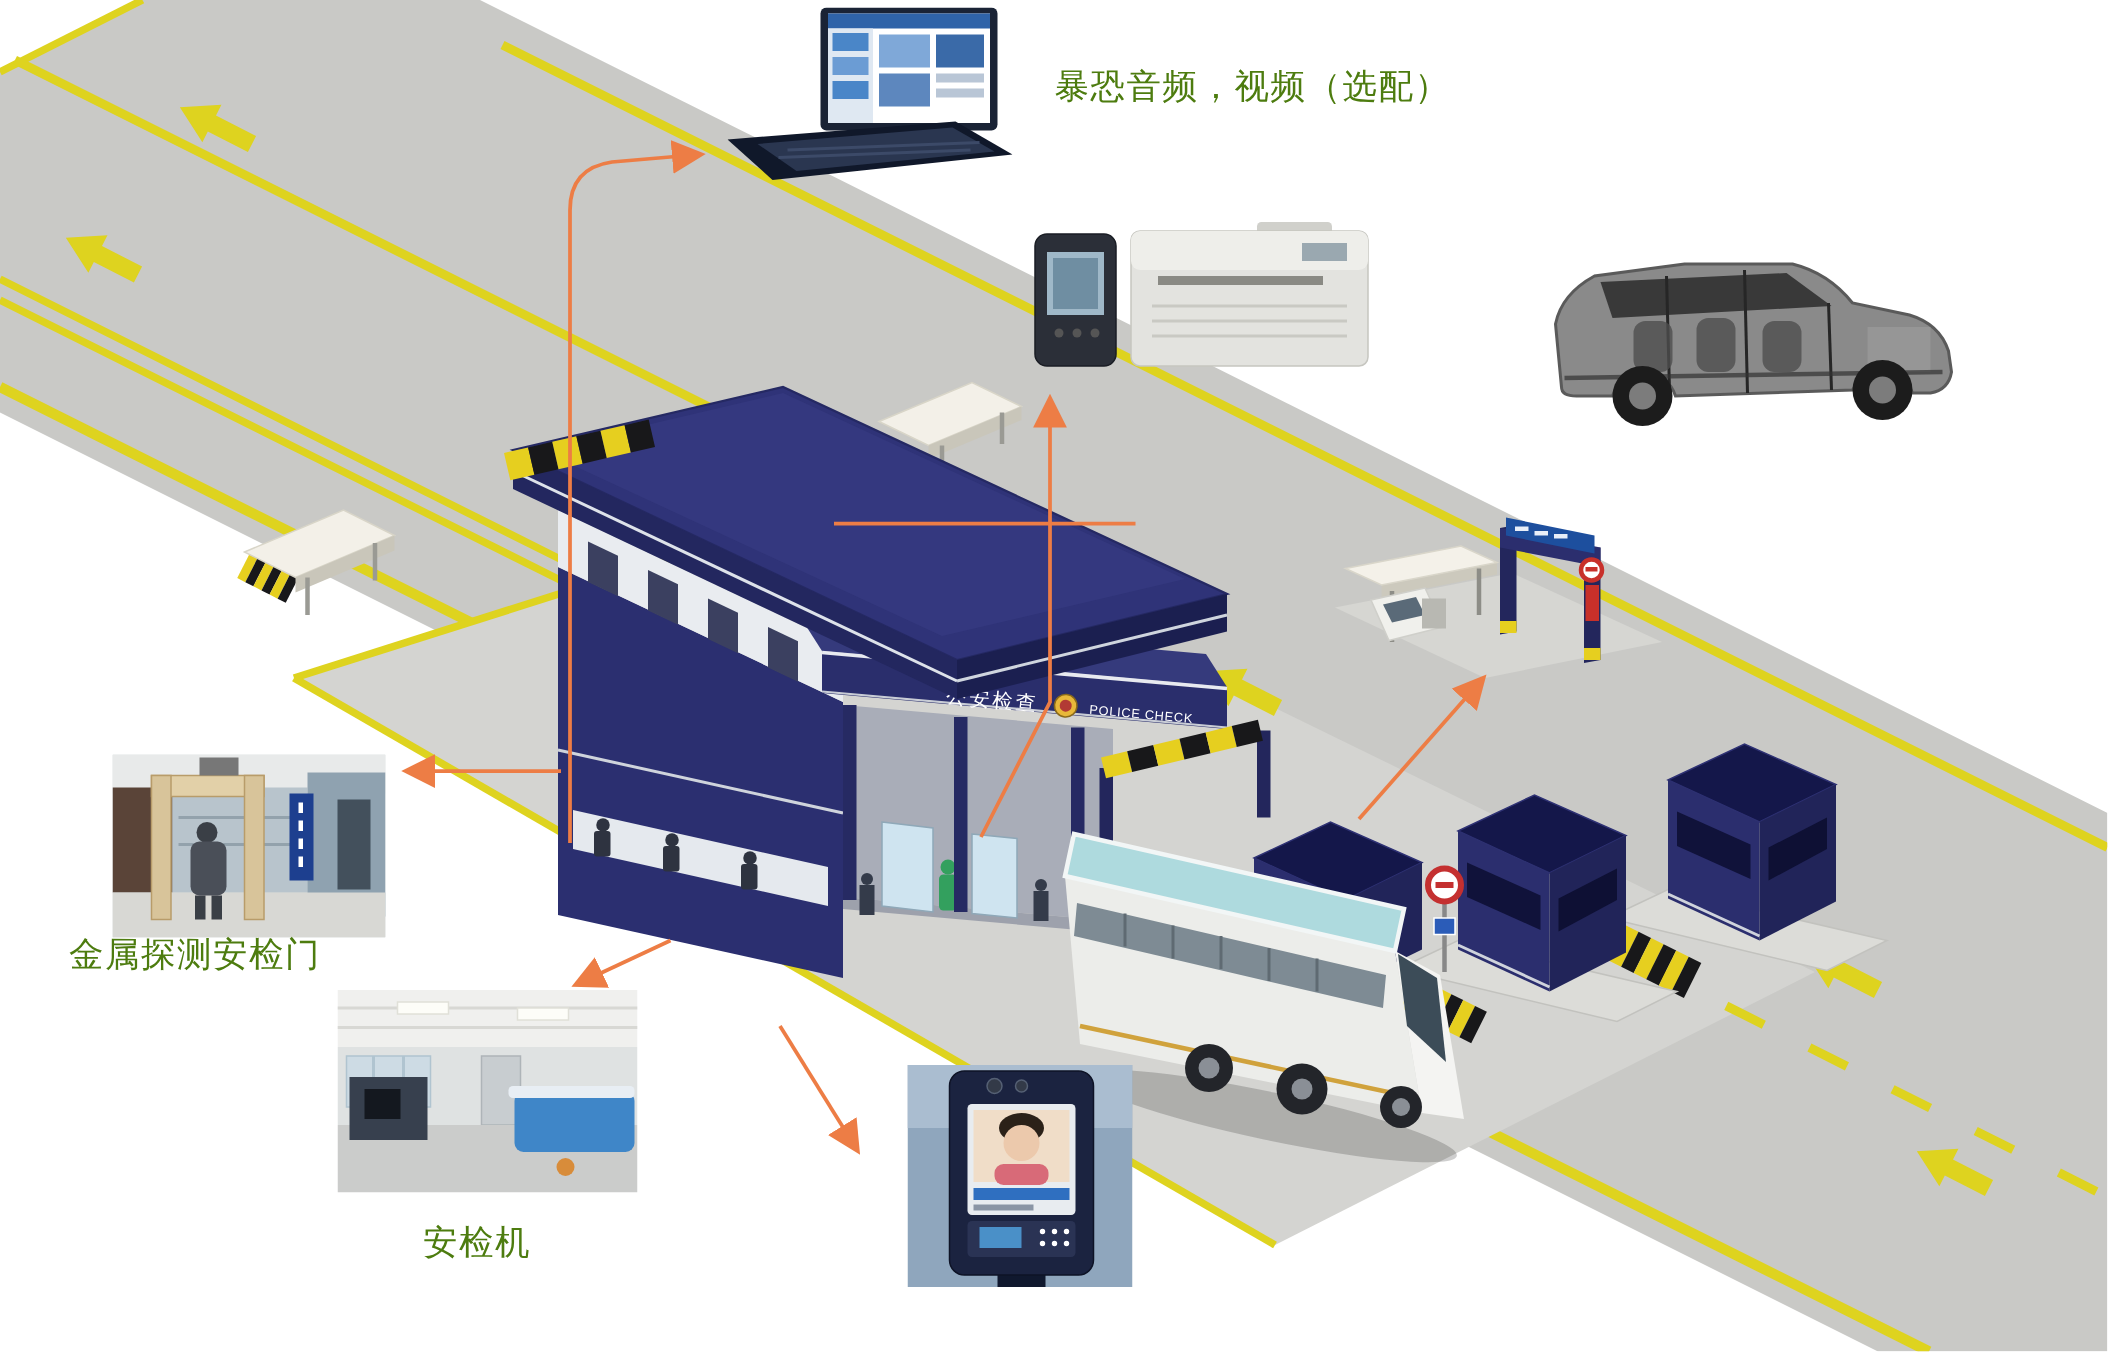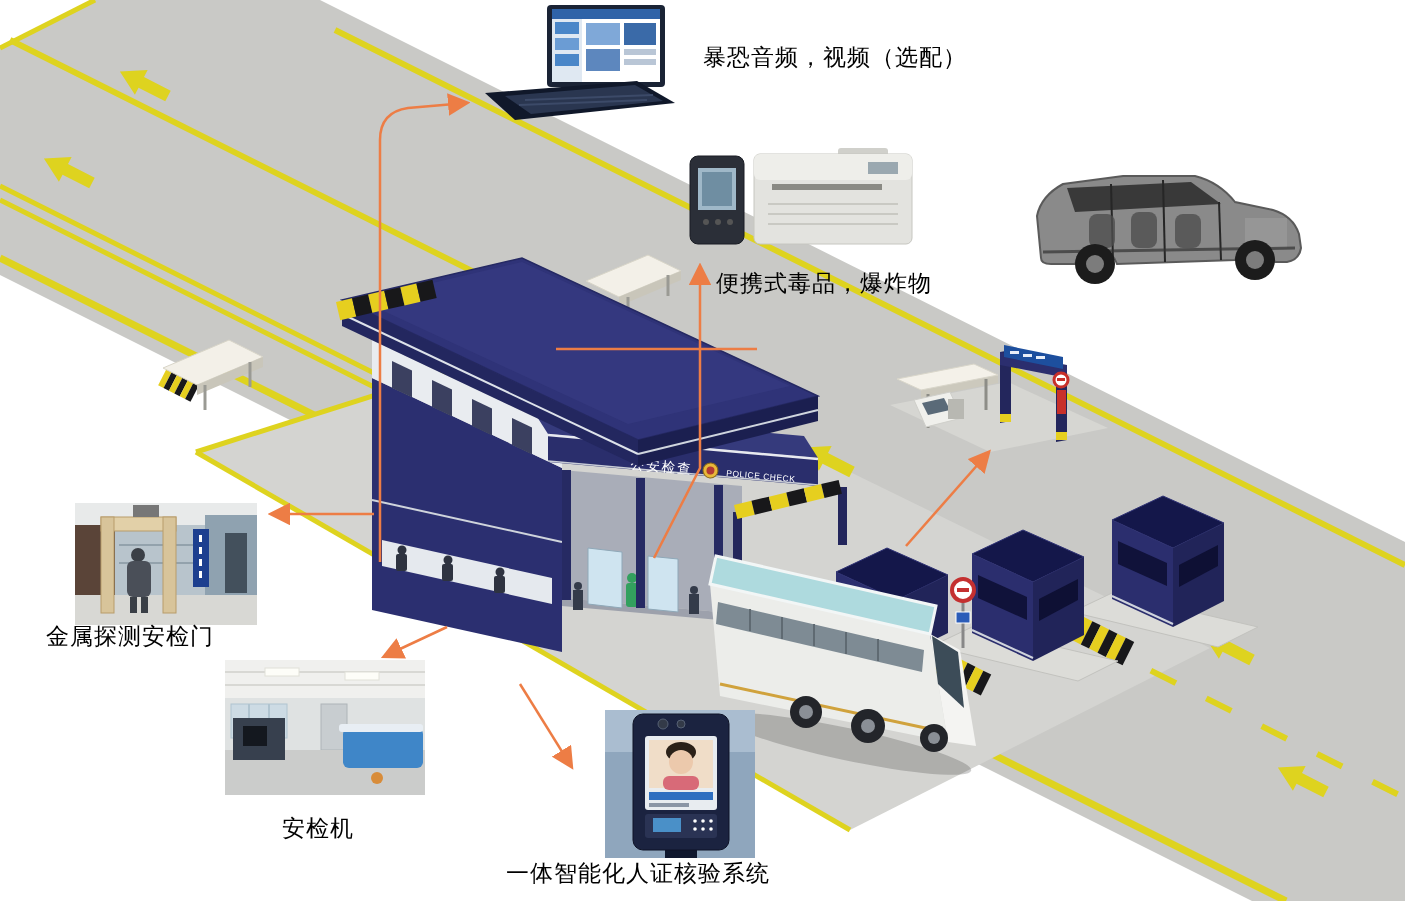--- a/index.html
+++ b/index.html
@@ -1,21 +1,21 @@
 <!DOCTYPE html>
 <html><head>
 <meta charset="utf-8">
 <style>
   html,body{margin:0;padding:0;background:#ffffff;}
   .canvas{position:relative;width:1405px;height:901px;background:#ffffff;overflow:hidden;
           font-family:"Liberation Sans","DejaVu Sans",sans-serif;}
   .scene{position:absolute;left:0;top:0;}
   .photo{position:absolute;}
   .label{position:absolute;font-family:"Liberation Serif","DejaVu Serif",serif;
-         font-size:23px;color:#000000;white-space:nowrap;letter-spacing:1px;}
+         font-size:23px;color:#4d7c0f;white-space:nowrap;letter-spacing:1px;}
 </style>
 </head>
 <body>
 
 <div class="canvas">
 
   <svg class="scene" width="1405" height="901" viewBox="0 0 1405 901">
     <defs>
       <marker id="arr" viewBox="0 0 10 10" refX="8" refY="5" markerWidth="9" markerHeight="9" orient="auto-start-reverse">
         <path d="M0,0 L10,5 L0,10 z" fill="#ed7d45"></path>
@@ -350,18 +350,16 @@
       <circle cx="90" cy="111" r="1.8" fill="#ffffff"></circle>
         <circle cx="98" cy="111" r="1.8" fill="#ffffff"></circle>
         <circle cx="106" cy="111" r="1.8" fill="#ffffff"></circle>
       <circle cx="90" cy="119" r="1.8" fill="#ffffff"></circle>
         <circle cx="98" cy="119" r="1.8" fill="#ffffff"></circle>
         <circle cx="106" cy="119" r="1.8" fill="#ffffff"></circle>
     </svg>
   </div>
 
   <div class="label" style="left:703px;top:42px">暴恐音频，视频（选配）</div>
-  <div class="label" style="left:716px;top:268px">便携式毒品，爆炸物</div>
   <div class="label" style="left:46px;top:621px">金属探测安检门</div>
   <div class="label" style="left:282px;top:813px">安检机</div>
-  <div class="label" style="left:506px;top:858px">一体智能化人证核验系统</div>
 
 </div>
 
 </body></html>

